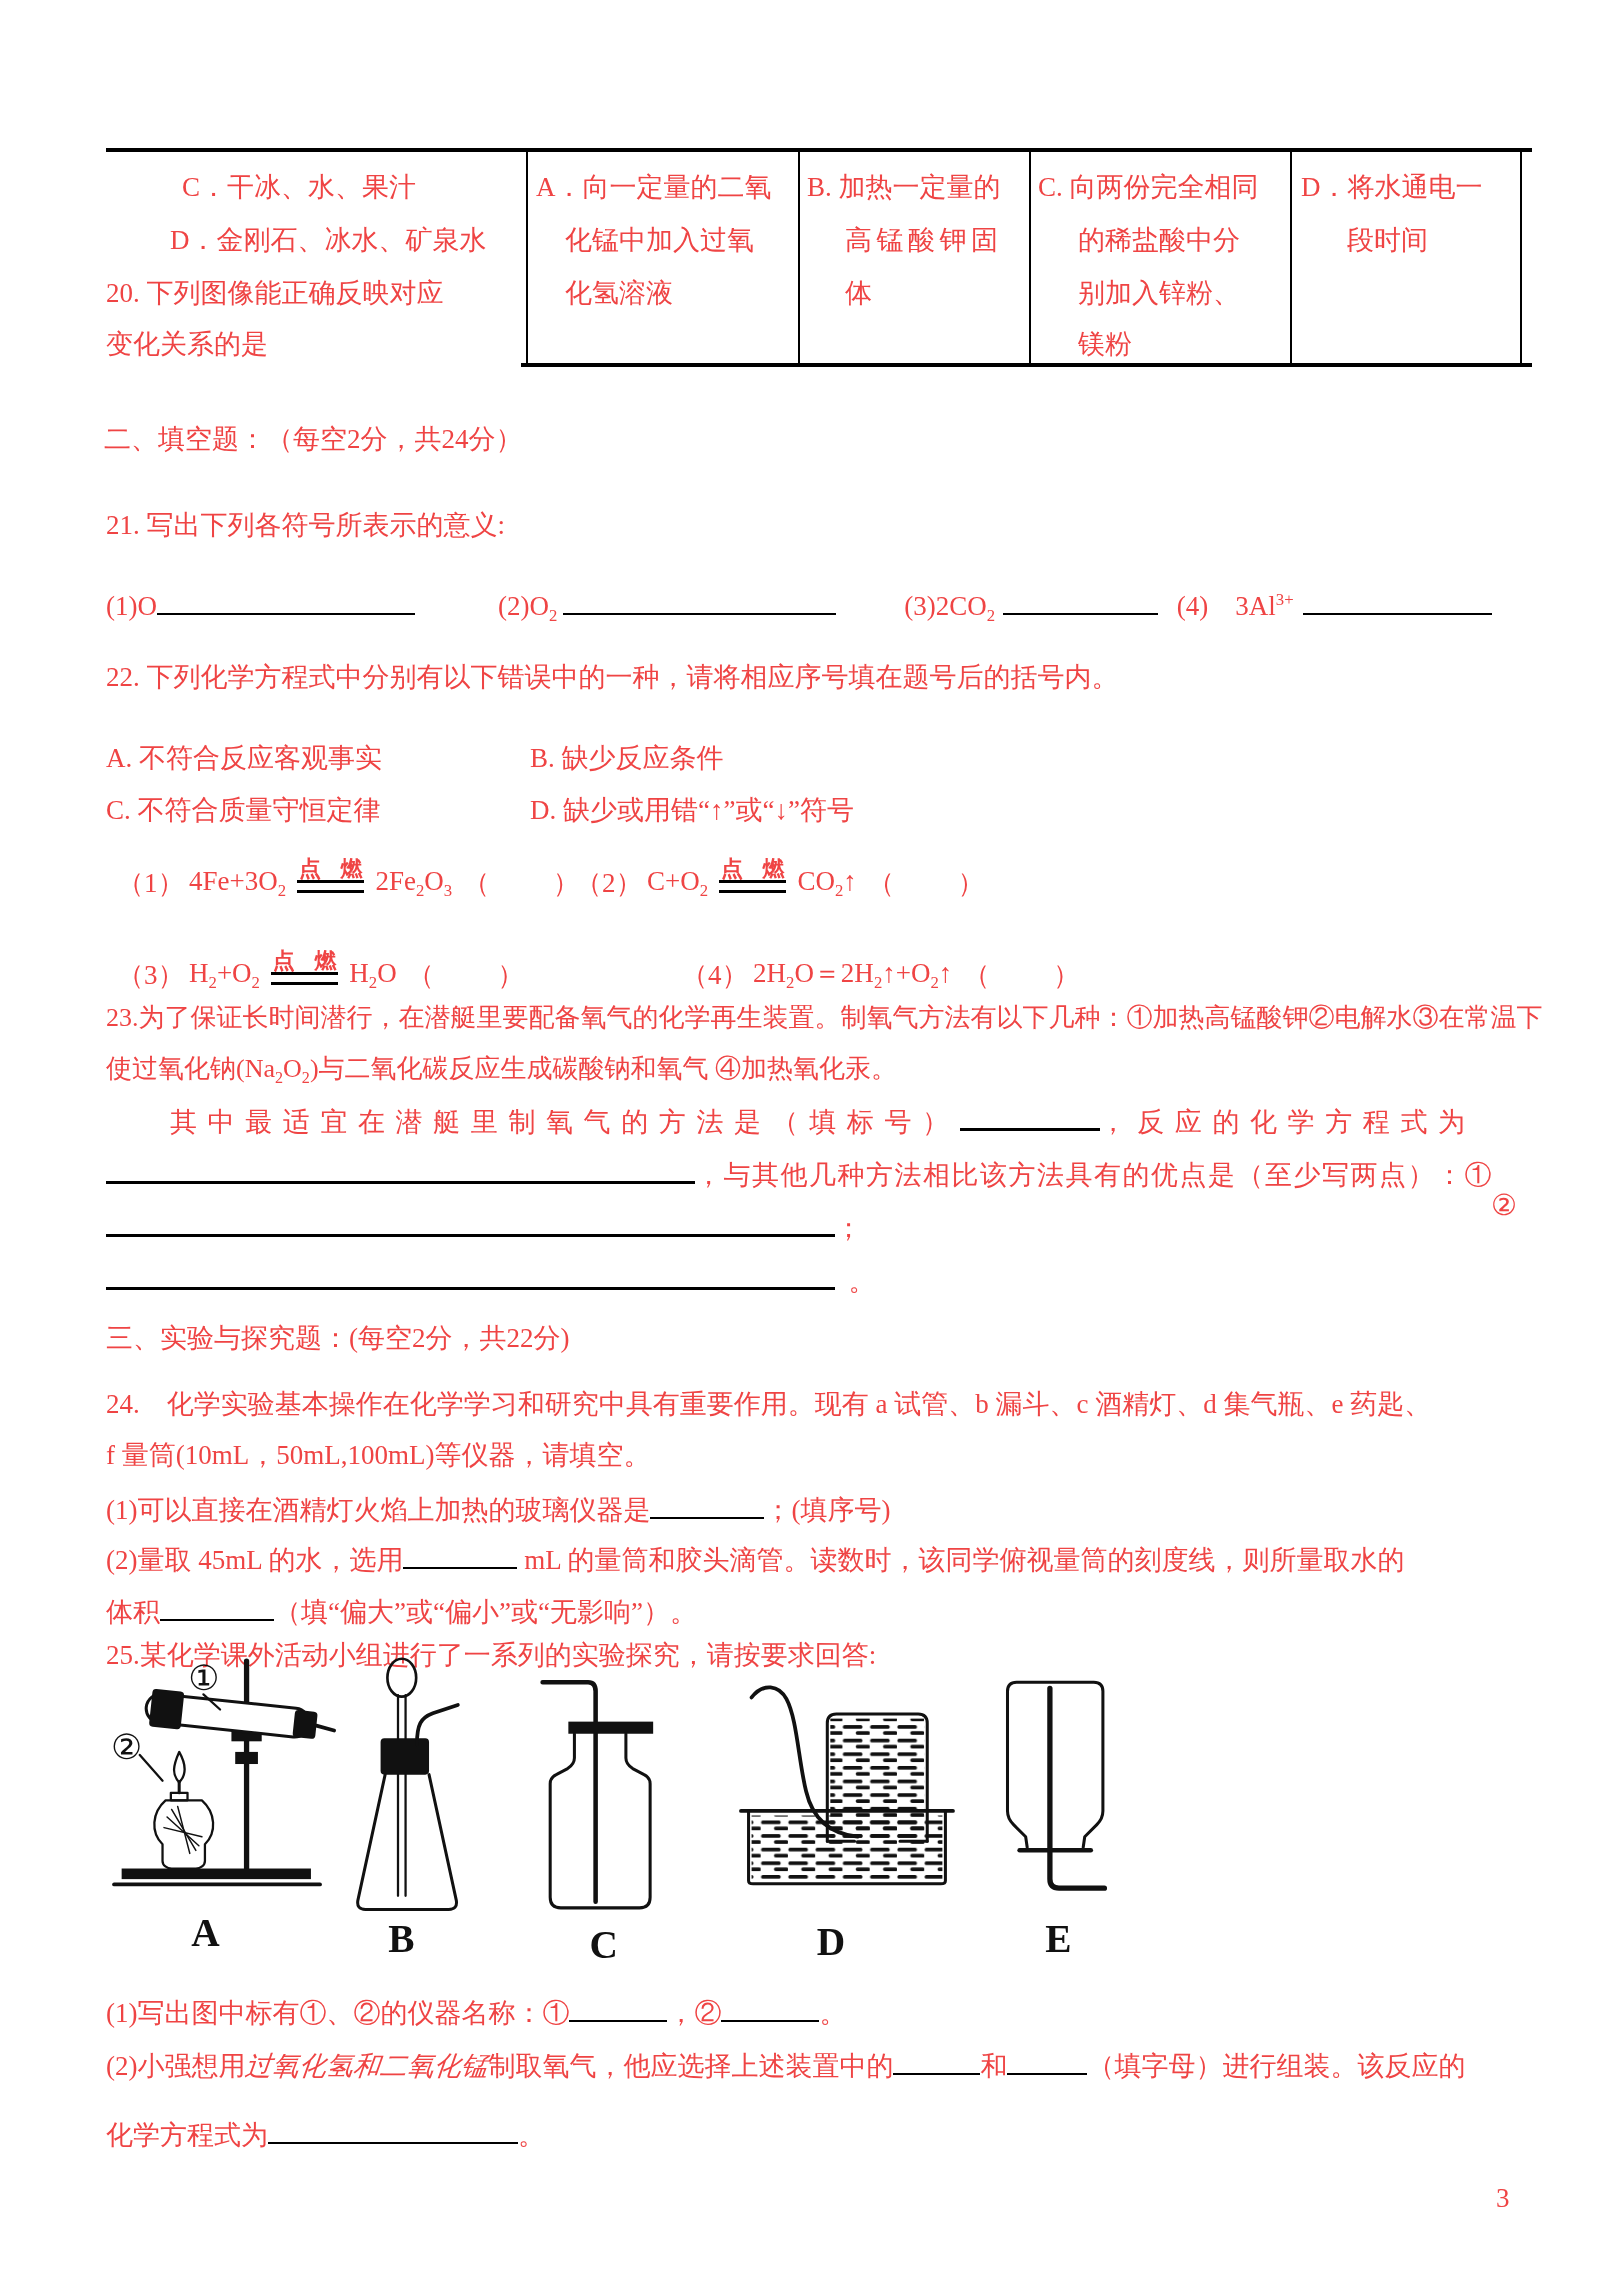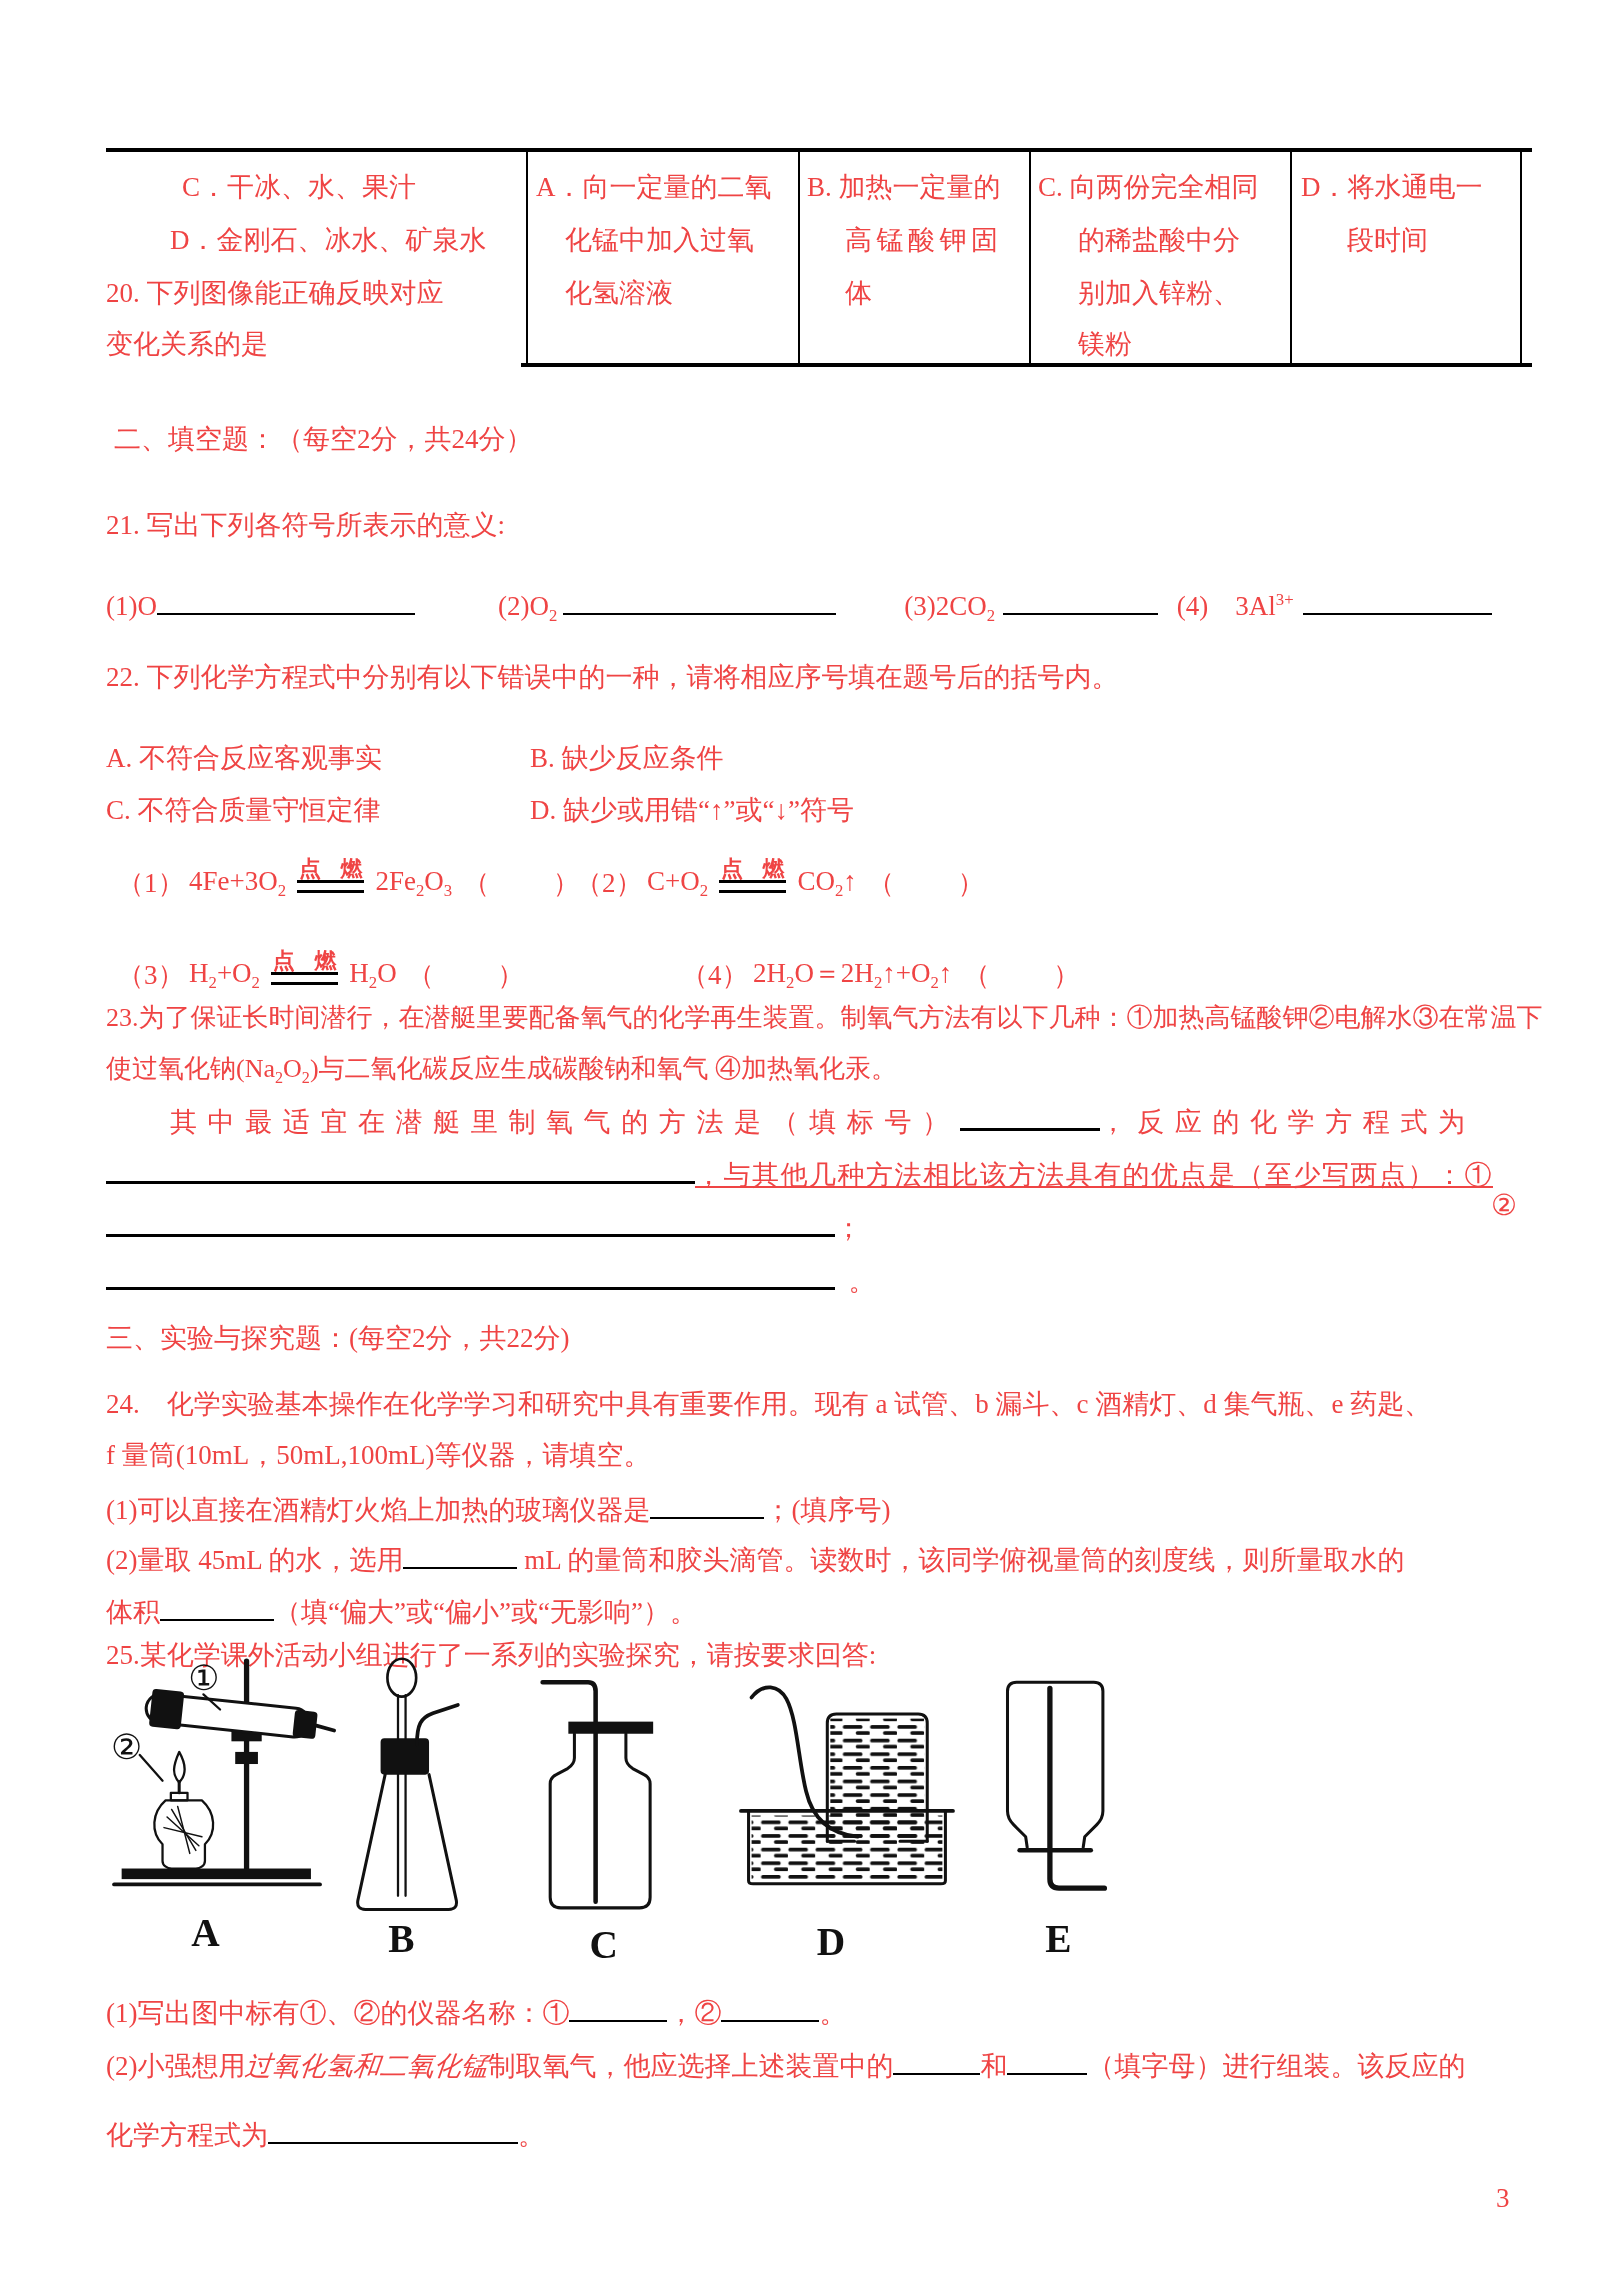--- a/index.html
+++ b/index.html
@@ -21,21 +21,21 @@
   .equation{display:inline-flex;align-items:center;font-size:27px;}
   .eq-part{white-space:nowrap;}
   .eq-no{margin-right:4.5px;}
   .eq-paren{margin-left:10.6px;letter-spacing:3px;}
   .cond-wrap{display:inline-flex;flex-direction:column;align-items:center;margin:0 6px;transform:translateY(-9px);}
   .cond-label{font-size:22px;font-weight:bold;letter-spacing:6.8px;padding-left:6.8px;line-height:1.05;font-family:"Liberation Sans","DejaVu Sans",sans-serif;}
   .cond-bar{width:67px;height:6.8px;border-top:3px solid #000;border-bottom:3px solid #000;}
   sub{font-size:0.62em;}
   sup{font-size:0.62em;}
   .ls14{letter-spacing:10.6px;}
-  .ls2{letter-spacing:1.5px;text-decoration:underline;}
+  .ls2{letter-spacing:1.5px;}
   .hw{font-style:italic;display:inline-block;transform:skewX(-6deg);}
   .circ2{position:absolute;font-size:29px;}
   svg text{font-family:"Liberation Serif","DejaVu Serif",serif;}
 </style>
 </head>
 <body>
 
 <div class="page">
 
   <div class="q20tbl">
@@ -61,21 +61,21 @@
 
     <div class="cell-line" style="left:932px;top:16.7px">C. 向两份完全相同</div>
     <div class="cell-line" style="left:972px;top:70px">的稀盐酸中分</div>
     <div class="cell-line" style="left:972px;top:123px">别加入锌粉、</div>
     <div class="cell-line" style="left:972px;top:174px">镁粉</div>
 
     <div class="cell-line" style="left:1195px;top:16.7px">D．将水通电一</div>
     <div class="cell-line" style="left:1241px;top:70px">段时间</div>
   </div>
 
-  <div class="abs" style="left:114px;top:423px">二、填空题：（每空2分，共24分）</div>
+  <div class="abs" style="left:104px;top:423px">二、填空题：（每空2分，共24分）</div>
 
   <div class="abs" style="left:106px;top:509px">21. 写出下列各符号所表示的意义:</div>
 
   <div class="abs" style="left:106px;top:585px">
     <span>(1)O</span><span class="blank" style="width:258px"></span><span style="display:inline-block;width:83px"></span><span>(2)O<sub>2</sub></span><span class="blank" style="width:273px;margin-left:6px"></span><span style="display:inline-block;width:68px"></span><span>(3)2CO<sub>2</sub></span><span class="blank" style="width:155px;margin-left:7.6px"></span><span style="display:inline-block;width:19px"></span><span>(4)　3Al<sup>3+</sup></span><span class="blank" style="width:189px;margin-left:9px"></span>
   </div>
 
   <div class="abs" style="left:106px;top:661px">22. 下列化学方程式中分别有以下错误中的一种，请将相应序号填在题号后的括号内。</div>
   <div class="abs" style="left:106px;top:742px">A. 不符合反应客观事实</div>
   <div class="abs" style="left:530px;top:742px">B. 缺少反应条件</div>

